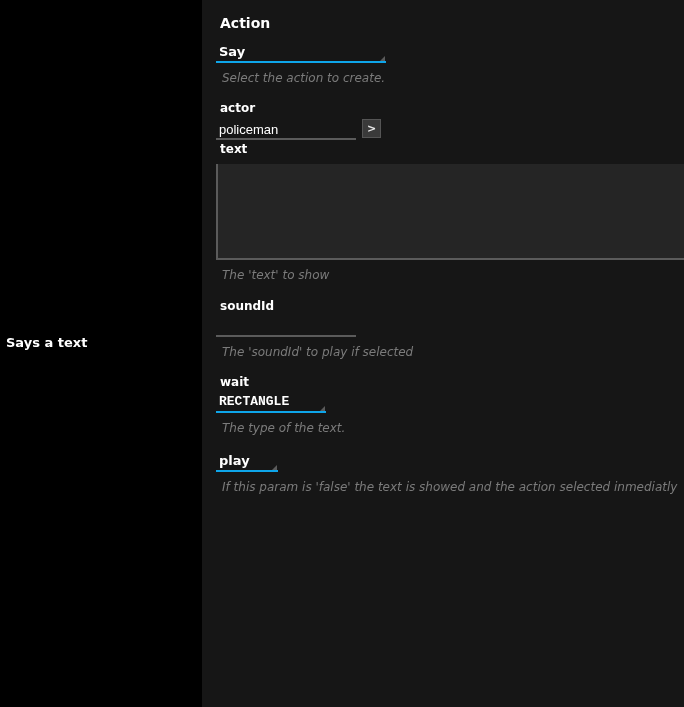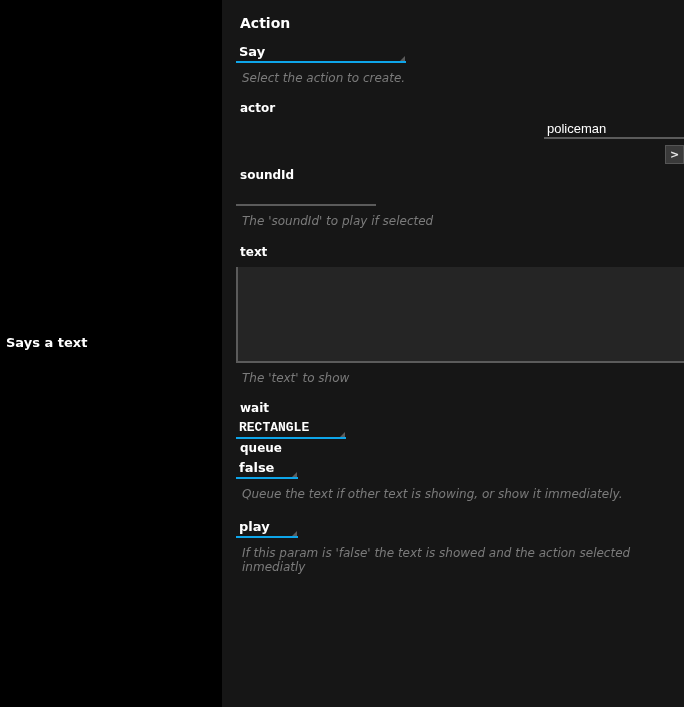--- a/index.html
+++ b/index.html
@@ -6,21 +6,21 @@
     body {
       width: 684px;
       height: 707px;
       background: #000;
       font-family: "DejaVu Sans", "Segoe UI", sans-serif;
       color: #e8e8e8;
       display: flex;
       overflow: hidden;
     }
     .left {
-      width: 222px;
+      width: 202px;
       flex-shrink: 0;
       padding-top: 335px;
       padding-left: 6px;
     }
     .left-label {
       font-size: 13px;
       font-weight: bold;
       color: #fff;
     }
     .right {
@@ -72,21 +72,20 @@
       right: 1px;
       bottom: 0px;
       width: 0; height: 0;
       border-left: 5px solid transparent;
       border-bottom: 5px solid #5b5b5b;
     }
     .input-row {
       display: flex;
       align-items: flex-end;
       gap: 6px;
-      flex-direction: column;
     }
     .text-input {
       width: 140px;
       height: 20px;
       background: transparent;
       border: none;
       border-bottom: 2px solid #5b5b5b;
       color: #fff;
       font-size: 13px;
       padding: 0 3px;
@@ -149,47 +148,40 @@
 
   <div class="field">
     <div class="field-label">actor</div>
     <div class="input-row">
       <input class="text-input" type="text" value="policeman" style="">
       <div class="sm-btn">&gt;</div>
     </div>
   </div>
 
   <div class="field">
+    <div class="field-label">text</div>
+    <textarea class="textarea" style=""></textarea>
+    <div class="hint">The 'text' to show</div>
+  </div>
+
+  <div class="field">
     <div class="field-label">soundId</div>
     <input class="text-input" type="text" value="" style="">
     <div class="hint">The 'soundId' to play if selected</div>
-  </div>
-
-  <div class="field">
-    <div class="field-label">text</div>
-    <textarea class="textarea" style=""></textarea>
-    <div class="hint">The 'text' to show</div>
   </div>
 
   <div class="field">
     <div class="field-label">wait</div>
     <div class="dropdown narrow">
       <span class="dropdown-value">RECTANGLE</span>
       <span class="dropdown-tri"></span>
     </div>
+    <div class="hint">The type of the text.</div>
   </div>
 
-  <div class="field">
-    <div class="field-label">queue</div>
-    <div class="dropdown xnarrow">
-      <span class="dropdown-value">false</span>
-      <span class="dropdown-tri"></span>
-    </div>
-    <div class="hint">Queue the text if other text is showing, or show it immediately.</div>
-  </div>
 
   <div class="field">
     <div class="dropdown xnarrow">
       <span class="dropdown-value">play</span>
       <span class="dropdown-tri"></span>
     </div>
     <div class="hint">If this param is 'false' the text is showed and the action selected inmediatly</div>
   </div>
 
 </div>

